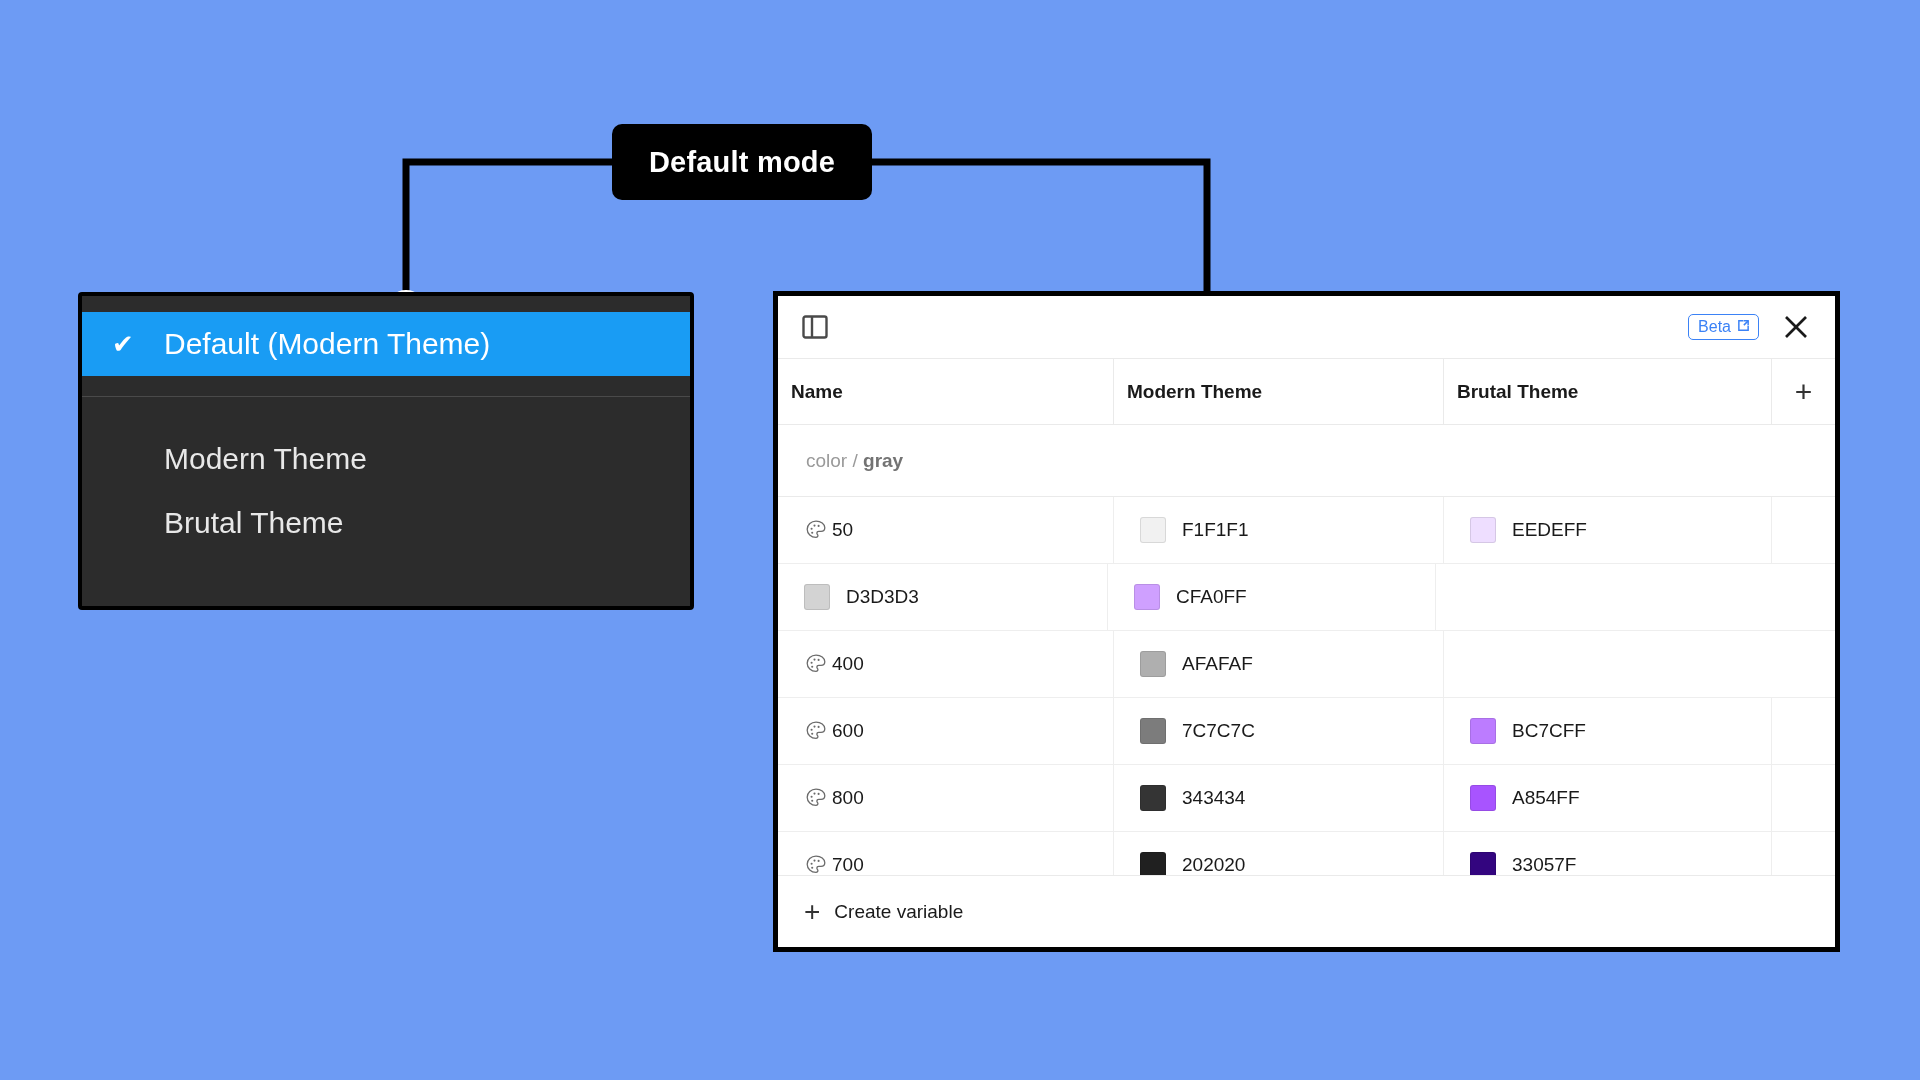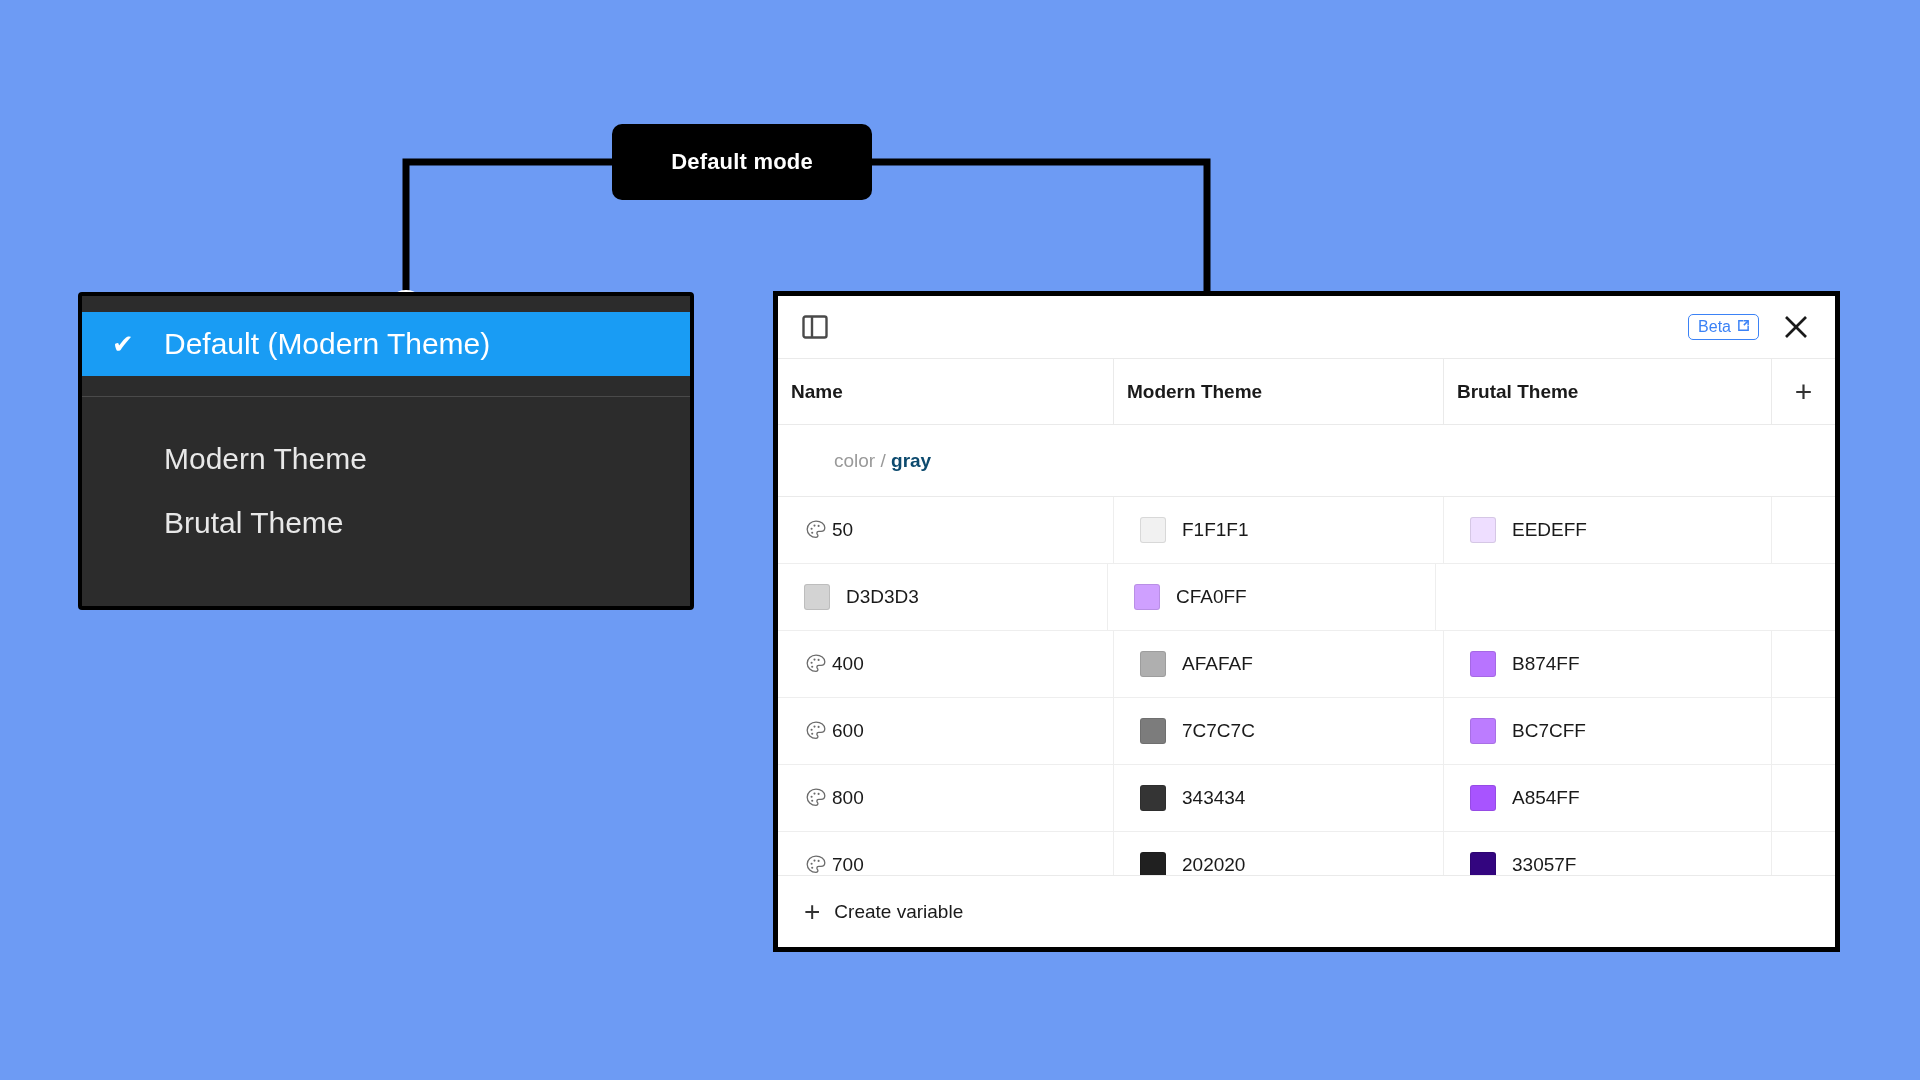--- a/index.html
+++ b/index.html
@@ -35,21 +35,21 @@
     height: 76px;
     background: #000000;
     border-radius: 10px;
     display: flex;
     align-items: center;
     justify-content: center;
     z-index: 60;
   }
   .annotation-pill span {
     color: #ffffff;
-    font-size: 22px;
+    font-size: 29px;
     font-weight: bold;
     letter-spacing: 0.2px;
   }
 
   
   .mode-dropdown {
     position: absolute;
     left: 78px;
     top: 292px;
     width: 616px;
@@ -188,22 +188,22 @@
   }
   .group-row {
     height: 72px;
     display: flex;
     align-items: center;
     padding-left: 28px;
     font-size: 19px;
     box-sizing: border-box;
     border-bottom: 1px solid #eaeaea;
   }
-  .group-prefix { color: #9a9a9a; margin-left: 28px; }
-  .group-name { color: #0c4a6e; font-weight: bold; }
+  .group-prefix { color: #9a9a9a; }
+  .group-name { color: #737373; font-weight: bold; }
 
   .data-row {
     display: flex;
     height: 67px;
     min-height: 67px;
     border-bottom: 1px solid #eeeeee;
     box-sizing: border-box;
   }
   .td {
     display: flex;
@@ -388,24 +388,20 @@
               <circle cx="13.6" cy="6.9" r="1.05" fill="#6b6b6b"></circle>
               <circle cx="7.2" cy="13.8" r="1.05" fill="#6b6b6b"></circle>
             </svg>
           </span>
           <span>400</span>
         </div>
         <div class="td col-a">
           <span class="swatch" style="background:#AFAFAF;"></span>
           <span>AFAFAF</span>
         </div>
-        <div class="td col-b">
-          <span class="swatch" style="background:#B874FF;"></span>
-          <span>B874FF</span>
-        </div>
         <div class="td col-add"></div>
       </div>
 
       <div class="data-row">
         <div class="td col-name">
           <span class="palette-icon">
             <svg width="22" height="22" viewBox="0 0 22 22">
               <path d="M11 2.2c-4.9 0-8.8 3.6-8.8 8.1 0 4.5 3.9 8.1 8.8 8.1 1.1 0 1.9-.8 1.9-1.8 0-.5-.2-.9-.5-1.2-.3-.3-.5-.7-.5-1.2 0-1 .8-1.8 1.9-1.8h2.2c2.2 0 3.8-1.6 3.8-3.6 0-3.8-3.9-6.6-8.8-6.6z" fill="none" stroke="#6b6b6b" stroke-width="1.3"></path>
               <circle cx="6.6" cy="9.8" r="1.05" fill="#6b6b6b"></circle>
               <circle cx="9.5" cy="6.6" r="1.05" fill="#6b6b6b"></circle>

